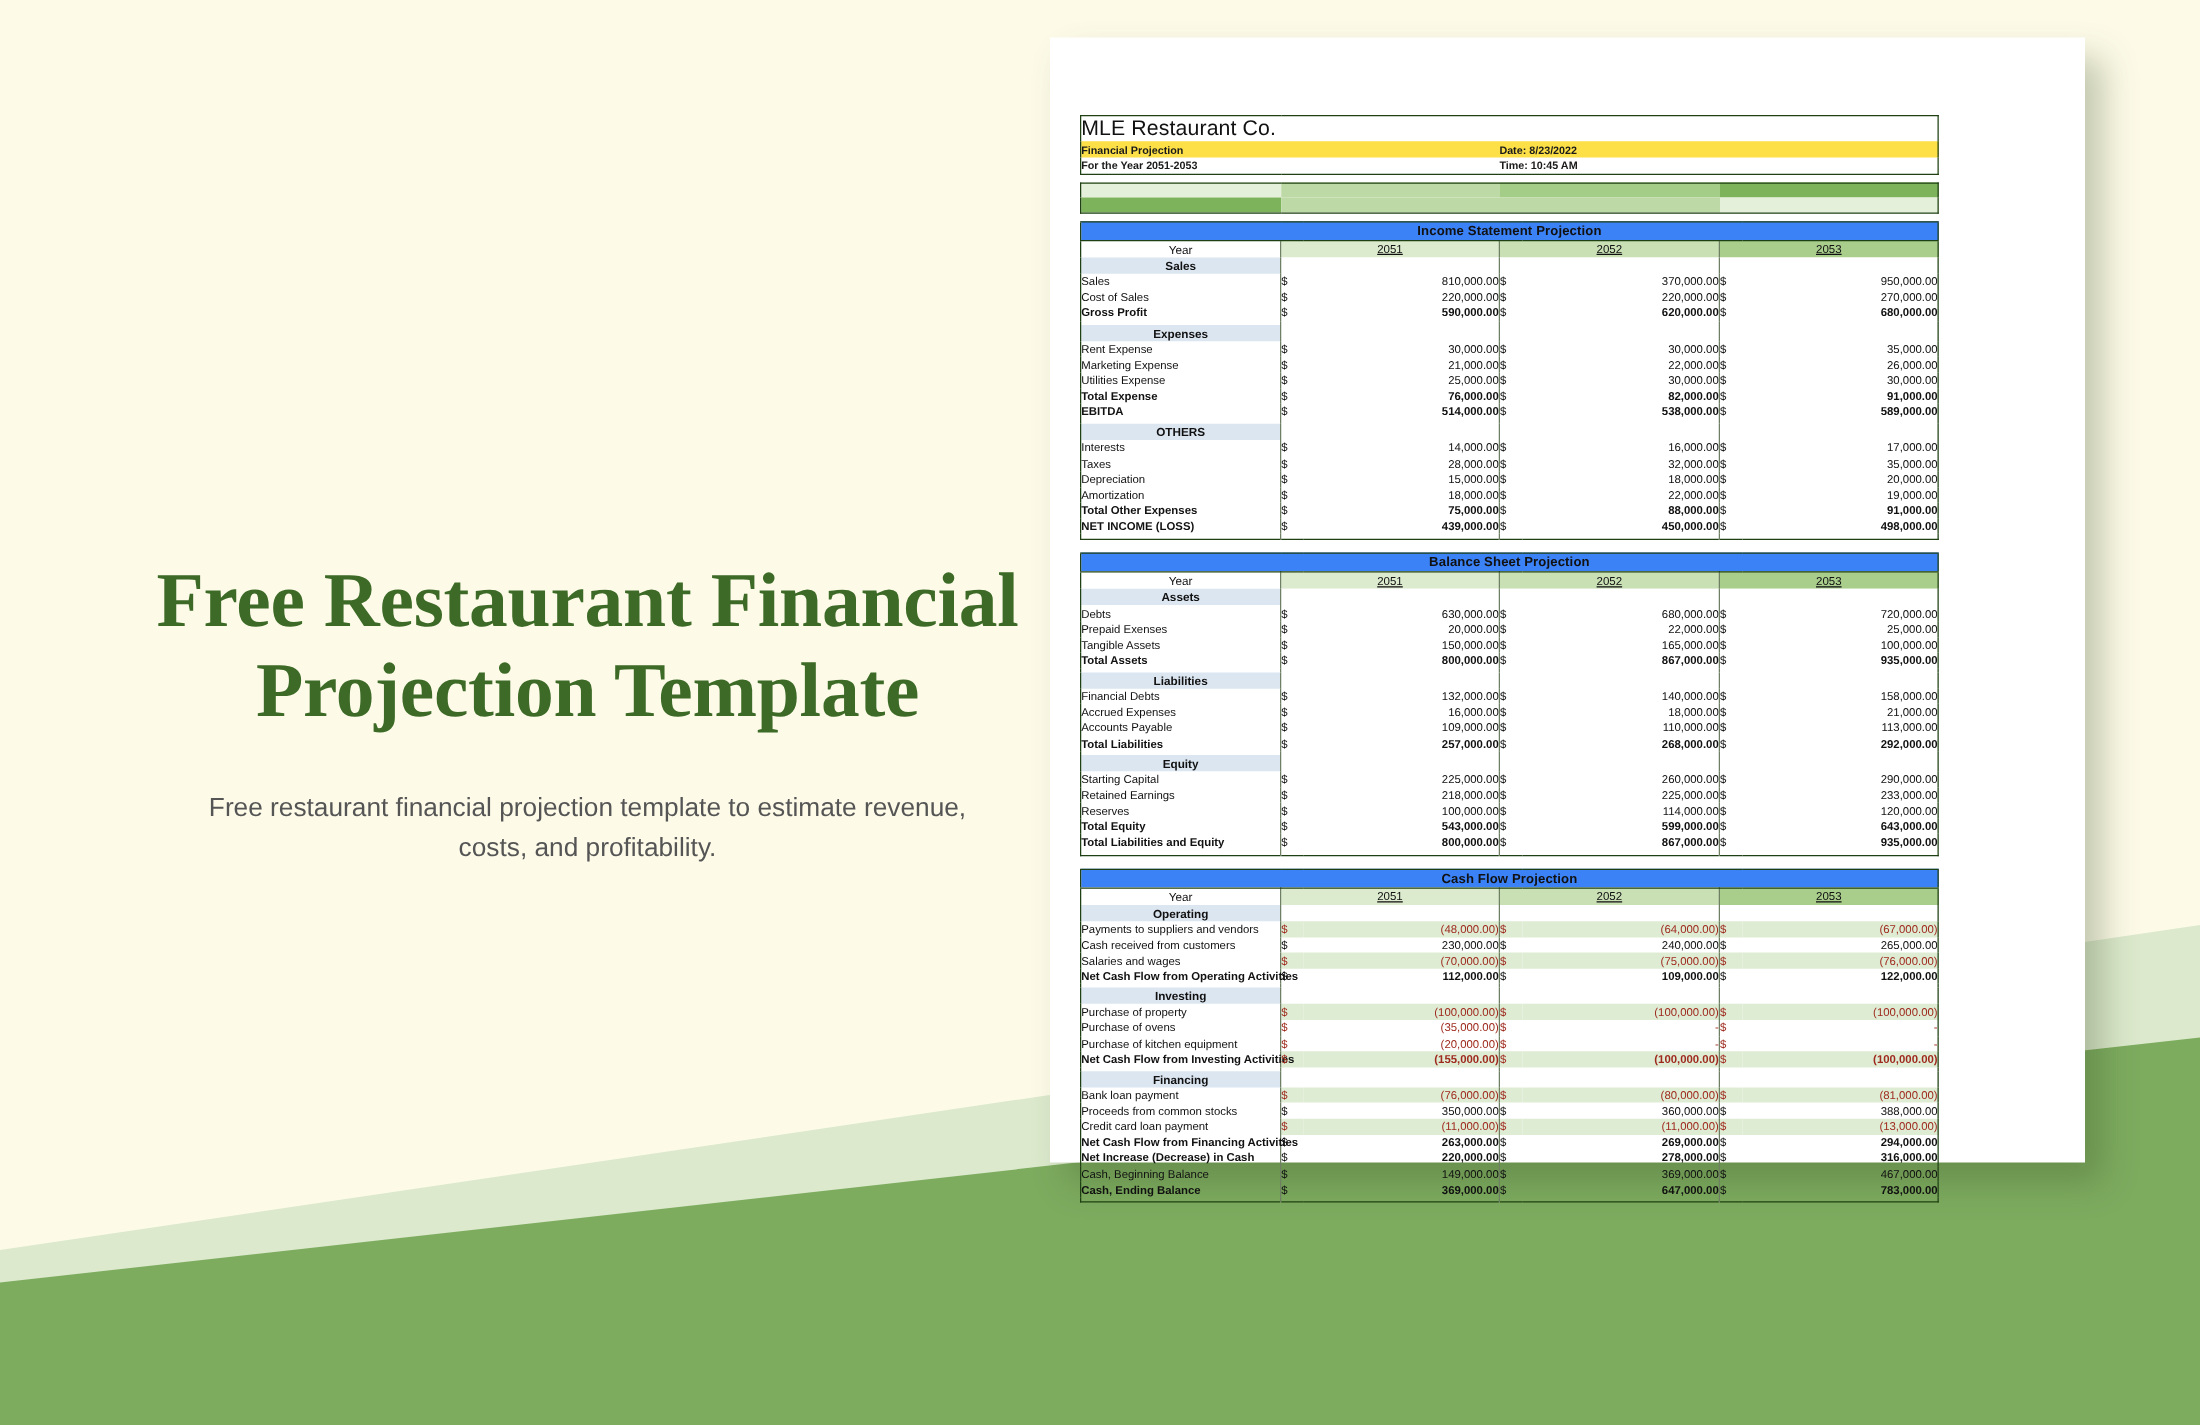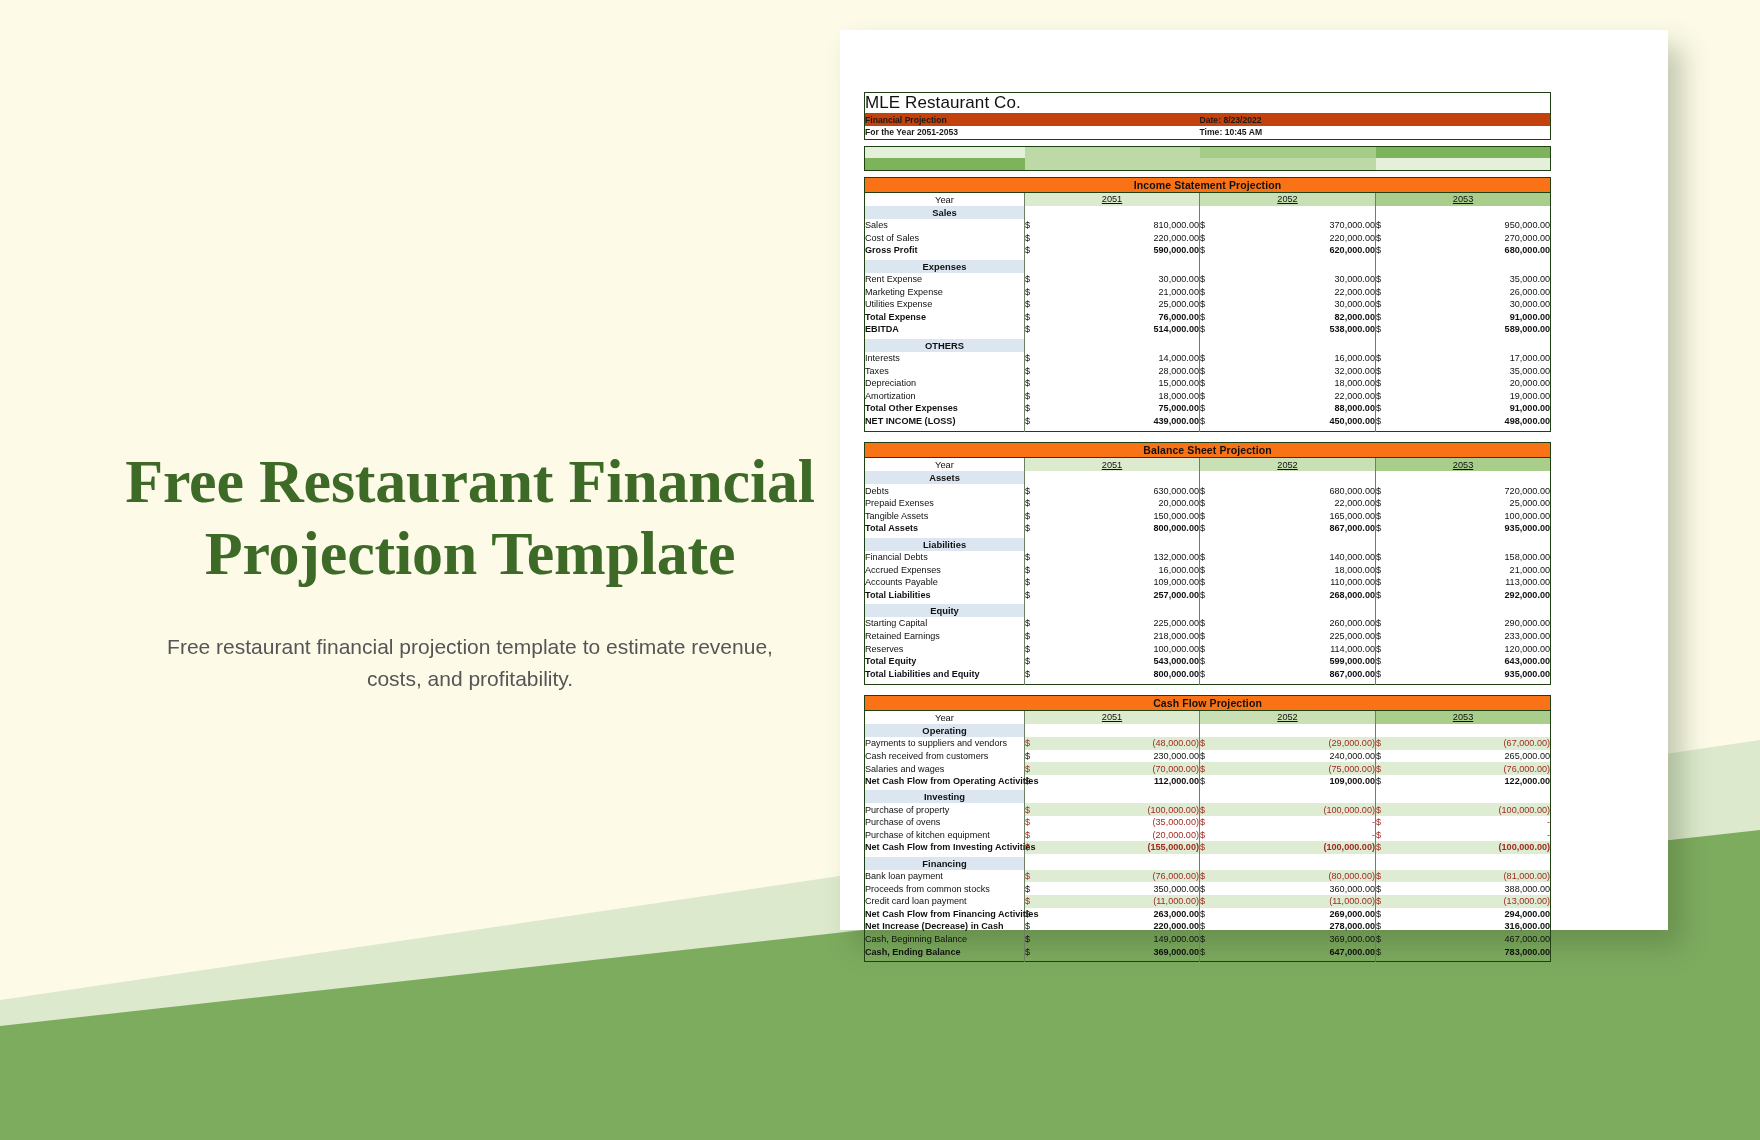--- a/index.html
+++ b/index.html
@@ -52,28 +52,28 @@
   .ob { border:1.6px solid #1F4012; }
 
   
   .co-name {
     font-size:17px; font-weight:400; color:#111; padding:4px 6px 3px 6px;
     letter-spacing:.1px; white-space:nowrap;
   }
   .hdr-row { height:13px; }
   .hdr-l { padding-left:6px; font-size:8.6px; font-weight:700; color:#1a1a1a; }
   .hdr-r { padding-right:6px; font-size:8.6px; font-weight:700; color:#1a1a1a; }
-  .band-lightgreen { background:#c2410c; }
+  .band-lightgreen { background:#fde047; }
 
   
   .deco { height:12px; }
 
   
   .sec-title {
-    background:#f97316; text-align:center; font-weight:700; font-size:10.5px;
+    background:#3b82f6; text-align:center; font-weight:700; font-size:10.5px;
     height:15px; letter-spacing:.1px; color:#111;
     border-top:1.6px solid #1F4012; border-bottom:1.4px solid #1F4012;
   }
   
   .yr-label { text-align:center; font-size:9.4px; height:14px; background:#fff; color:#111; }
   .yr-1 { background:#DCEBCE; }
   .yr-2 { background:#C9E0B5; }
   .yr-3 { background:#A9CE8C; }
   .yr-cell { text-align:center; height:14px; font-size:9.2px; color:#111; }
   .yr-cell span { text-decoration:underline; }
@@ -547,21 +547,21 @@
               <td class="grp">Operating</td>
               <td colspan="2" class="grp-blank vsep"></td>
               <td colspan="2" class="grp-blank vsep"></td>
               <td colspan="2" class="grp-blank vsep"></td>
             </tr>
             <tr class="dr">
               <td class="lbl">Payments to suppliers and vendors</td>
               <td class="cur vsep neg shade">$</td>
               <td class="amt neg shade">(48,000.00)</td>
               <td class="cur vsep neg shade">$</td>
-              <td class="amt neg shade">(29,000.00)</td>
+              <td class="amt neg shade">(64,000.00)</td>
               <td class="cur vsep neg shade">$</td>
               <td class="amt neg shade">(67,000.00)</td>
             </tr>
             <tr class="dr">
               <td class="lbl">Cash received from customers</td>
               <td class="cur vsep">$</td>
               <td class="amt">230,000.00</td>
               <td class="cur vsep">$</td>
               <td class="amt">240,000.00</td>
               <td class="cur vsep">$</td>

